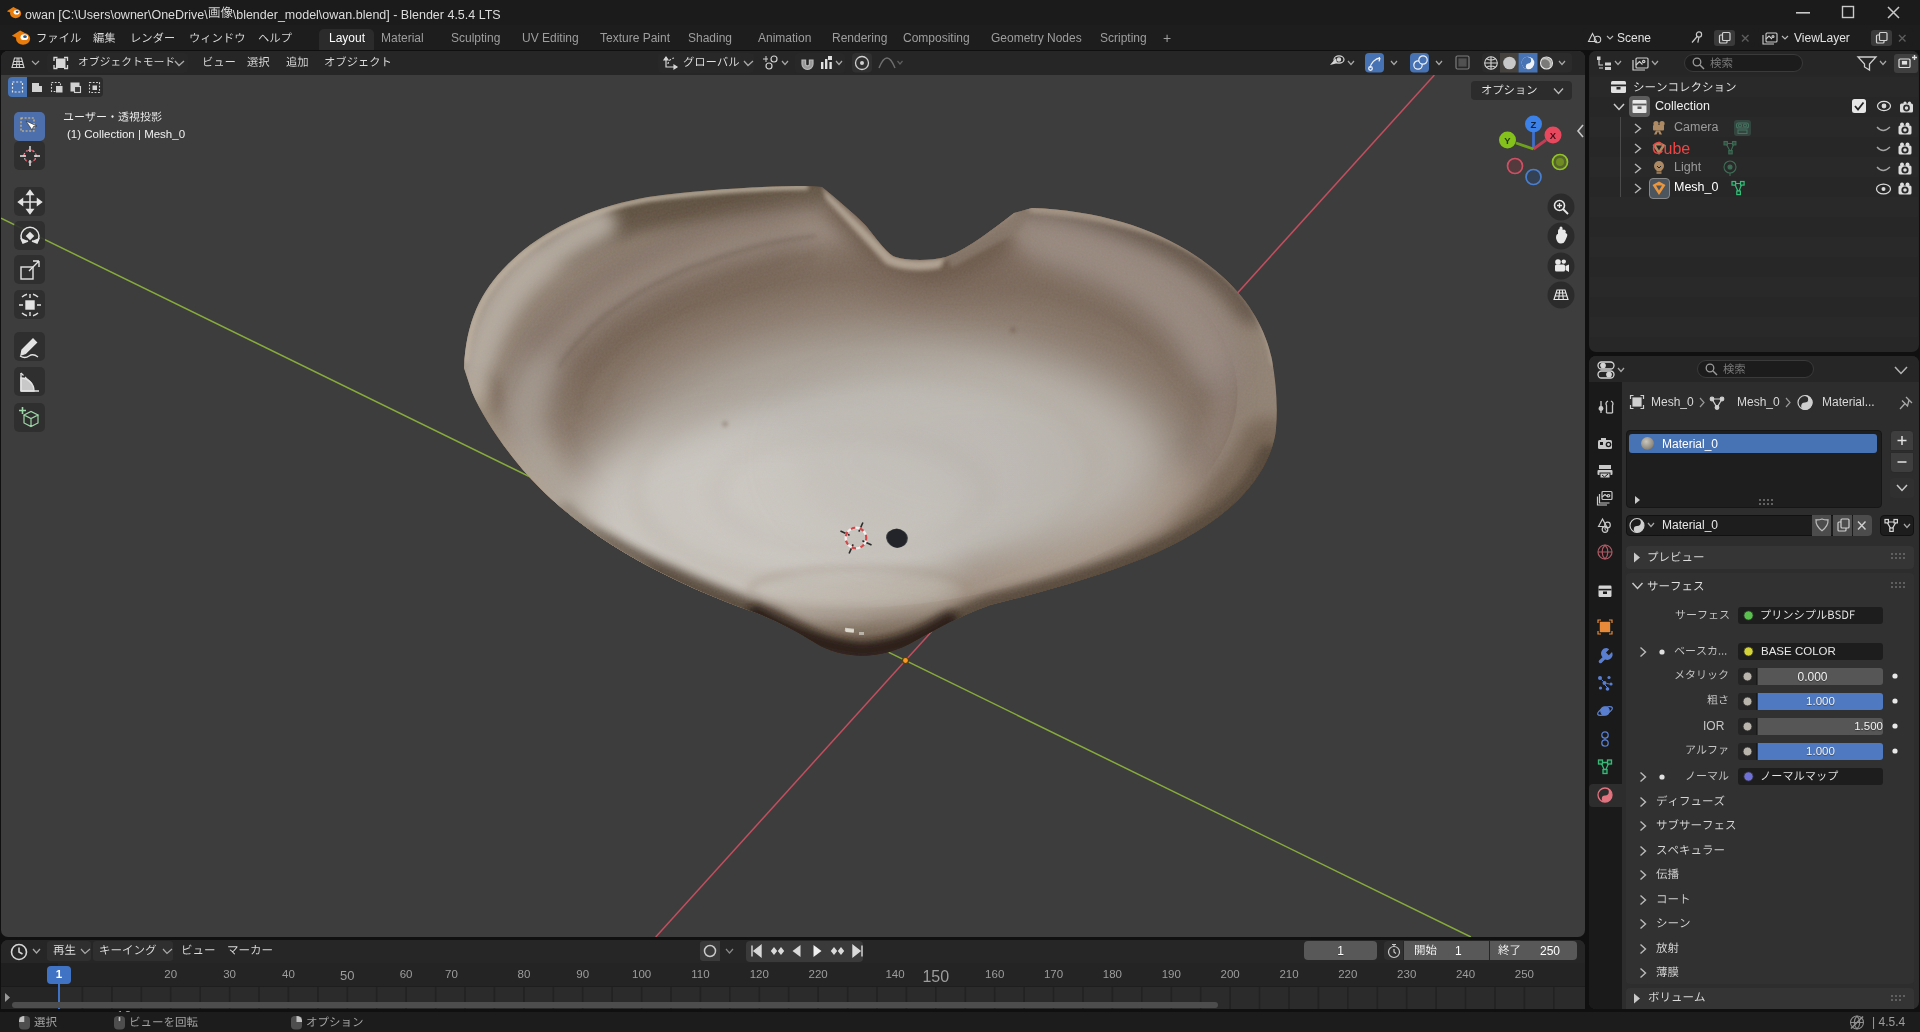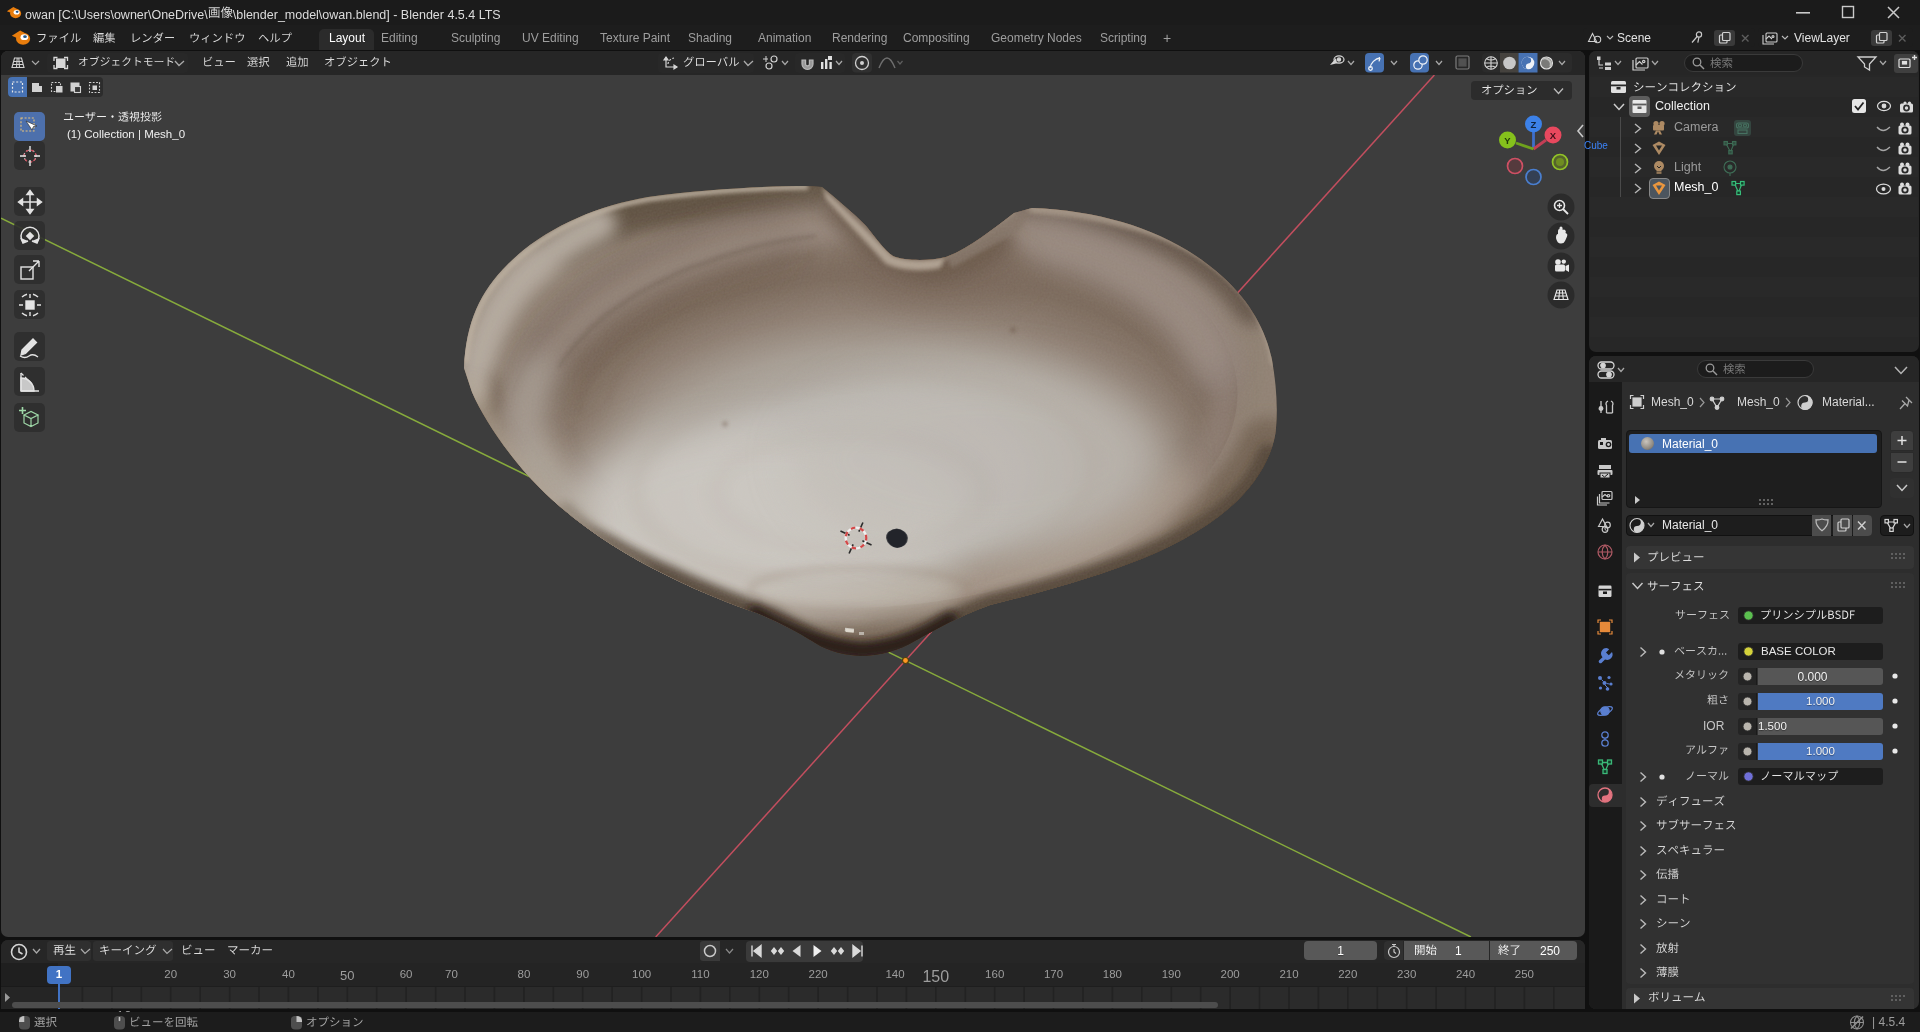--- a/index.html
+++ b/index.html
@@ -38,21 +38,21 @@
     <path d="M2.5 9.6Q2.6 9.4 2.6 9.3Q2.6 9.2 2.6 9.0Q2.6 8.9 2.6 8.4Q2.6 7.9 2.6 7.3Q2.6 6.6 2.6 5.9Q2.6 5.2 2.6 4.6Q2.6 3.9 2.6 3.4Q2.6 2.8 2.6 2.6Q2.6 2.4 2.6 2.2Q2.6 2.0 2.6 1.8Q2.5 1.6 2.5 1.5H3.6Q3.6 1.7 3.6 2.0Q3.6 2.3 3.6 2.6Q3.6 2.8 3.6 3.2Q3.6 3.7 3.6 4.2Q3.6 4.8 3.6 5.4Q3.6 6.0 3.6 6.5Q3.6 7.1 3.6 7.6Q3.6 8.1 3.6 8.5Q3.6 8.9 3.6 9.0Q4.4 8.8 5.2 8.4Q6.1 8.0 6.9 7.5Q7.8 7.0 8.5 6.4Q9.2 5.8 9.7 5.1L10.3 5.9Q9.2 7.3 7.4 8.3Q5.7 9.3 3.6 9.9Q3.5 10.0 3.4 10.0Q3.3 10.1 3.2 10.1ZM13.9 1.7Q14.2 1.9 14.6 2.2Q15.0 2.5 15.4 2.8Q15.8 3.1 16.1 3.4Q16.5 3.8 16.7 4.0L16.0 4.7Q15.8 4.5 15.5 4.2Q15.1 3.9 14.7 3.5Q14.3 3.2 13.9 2.9Q13.5 2.6 13.2 2.4ZM12.9 9.2Q13.9 9.1 14.7 8.8Q15.5 8.6 16.2 8.2Q16.9 7.9 17.4 7.6Q18.3 7.0 19.0 6.3Q19.7 5.6 20.3 4.9Q20.9 4.1 21.2 3.4L21.7 4.4Q21.3 5.1 20.8 5.8Q20.2 6.5 19.5 7.2Q18.8 7.9 17.9 8.4Q17.4 8.8 16.7 9.1Q16.0 9.4 15.2 9.7Q14.4 10.0 13.5 10.2ZM31.2 0.8Q31.4 1.0 31.6 1.3Q31.7 1.6 31.9 1.9Q32.1 2.2 32.2 2.4L31.6 2.7Q31.4 2.3 31.1 1.9Q30.9 1.4 30.6 1.1ZM32.5 0.4Q32.6 0.6 32.8 0.9Q33.0 1.2 33.2 1.4Q33.3 1.7 33.4 1.9L32.8 2.2Q32.6 1.8 32.4 1.4Q32.1 1.0 31.9 0.6ZM26.9 5.0Q27.5 5.3 28.1 5.7Q28.7 6.1 29.3 6.5Q29.9 6.9 30.4 7.3Q30.9 7.7 31.4 8.1L30.7 8.9Q30.3 8.5 29.8 8.1Q29.2 7.7 28.6 7.2Q28.0 6.8 27.4 6.4Q26.8 6.0 26.3 5.7ZM32.1 3.0Q32.0 3.1 32.0 3.3Q31.9 3.4 31.8 3.6Q31.7 4.1 31.4 4.8Q31.1 5.5 30.7 6.2Q30.3 6.8 29.8 7.5Q29.0 8.4 27.9 9.3Q26.8 10.1 25.2 10.7L24.3 10.0Q25.4 9.7 26.3 9.2Q27.1 8.7 27.8 8.1Q28.5 7.6 29.0 7.0Q29.4 6.4 29.8 5.8Q30.2 5.2 30.5 4.6Q30.7 4.0 30.9 3.4H26.7L27.0 2.6H30.6Q30.8 2.6 31.0 2.6Q31.2 2.6 31.4 2.5ZM28.3 1.3Q28.2 1.6 28.0 1.8Q27.9 2.1 27.8 2.2Q27.5 2.8 26.9 3.6Q26.4 4.3 25.7 5.1Q24.9 5.8 24.0 6.4L23.3 5.8Q24.3 5.2 25.0 4.5Q25.7 3.8 26.2 3.1Q26.6 2.4 26.9 1.9Q27.0 1.8 27.1 1.5Q27.2 1.2 27.3 1.0ZM35.1 5.1Q35.2 5.1 35.5 5.1Q35.7 5.1 36.0 5.1Q36.3 5.1 36.6 5.1Q36.8 5.1 37.2 5.1Q37.6 5.1 38.1 5.1Q38.6 5.1 39.1 5.1Q39.7 5.1 40.3 5.1Q40.9 5.1 41.4 5.1Q41.9 5.1 42.3 5.1Q42.6 5.1 42.8 5.1Q43.2 5.1 43.5 5.1Q43.9 5.1 44.0 5.1V6.2Q43.9 6.1 43.5 6.1Q43.2 6.1 42.8 6.1Q42.6 6.1 42.3 6.1Q41.9 6.1 41.4 6.1Q40.9 6.1 40.3 6.1Q39.7 6.1 39.2 6.1Q38.6 6.1 38.1 6.1Q37.6 6.1 37.2 6.1Q36.8 6.1 36.6 6.1Q36.2 6.1 35.7 6.1Q35.3 6.1 35.1 6.2Z" fill="#dadada"></path>
   </svg>
 <svg style="position:absolute;left:189px;top:31.5px;overflow:visible" width="56" height="14">
     <path d="M6.1 0.9Q6.1 1.2 6.1 1.4Q6.0 1.6 6.0 1.7Q6.0 1.9 6.0 2.2Q6.0 2.4 6.0 2.7Q6.0 3.0 6.0 3.3H5.1Q5.1 3.0 5.1 2.7Q5.1 2.4 5.1 2.1Q5.1 1.9 5.1 1.7Q5.1 1.6 5.1 1.4Q5.1 1.2 5.0 0.9ZM10.0 3.1Q9.9 3.2 9.9 3.4Q9.8 3.6 9.8 3.8Q9.7 4.1 9.7 4.5Q9.6 4.9 9.4 5.4Q9.3 5.9 9.1 6.3Q8.9 6.8 8.7 7.2Q8.3 7.9 7.6 8.5Q7.0 9.1 6.1 9.6Q5.3 10.1 4.2 10.4L3.5 9.5Q3.8 9.5 4.1 9.4Q4.4 9.3 4.7 9.2Q5.2 9.0 5.8 8.7Q6.4 8.4 6.9 7.9Q7.4 7.5 7.7 6.9Q8.0 6.4 8.2 5.9Q8.5 5.3 8.6 4.7Q8.7 4.1 8.8 3.6H2.5Q2.5 3.8 2.5 4.1Q2.5 4.4 2.5 4.7Q2.5 5.0 2.5 5.3Q2.5 5.5 2.5 5.7Q2.5 5.8 2.5 6.0Q2.5 6.2 2.5 6.3H1.5Q1.6 6.2 1.6 6.0Q1.6 5.8 1.6 5.6Q1.6 5.5 1.6 5.2Q1.6 4.9 1.6 4.6Q1.6 4.3 1.6 4.0Q1.6 3.8 1.6 3.6Q1.6 3.4 1.6 3.2Q1.6 2.9 1.5 2.7Q1.8 2.8 2.0 2.8Q2.3 2.8 2.6 2.8H8.6Q8.9 2.8 9.1 2.8Q9.2 2.7 9.4 2.7ZM12.7 7.0Q13.4 6.9 14.2 6.6Q15.0 6.3 15.6 5.9Q16.3 5.6 16.8 5.3Q17.3 5.0 17.8 4.6Q18.3 4.2 18.7 3.8Q19.2 3.4 19.4 3.0L20.1 3.7Q19.8 4.0 19.3 4.5Q18.9 4.9 18.3 5.3Q17.7 5.7 17.1 6.1Q16.8 6.3 16.3 6.5Q15.9 6.8 15.3 7.0Q14.8 7.3 14.2 7.5Q13.7 7.7 13.1 7.9ZM16.6 5.8 17.6 5.6V9.8Q17.6 10.0 17.6 10.2Q17.6 10.4 17.6 10.6Q17.6 10.7 17.6 10.8H16.6Q16.6 10.7 16.6 10.6Q16.6 10.4 16.6 10.2Q16.6 10.0 16.6 9.8ZM25.2 1.7Q25.5 1.9 25.9 2.2Q26.3 2.5 26.7 2.8Q27.1 3.1 27.4 3.4Q27.8 3.8 28.0 4.0L27.3 4.7Q27.1 4.5 26.8 4.2Q26.4 3.9 26.0 3.5Q25.6 3.2 25.2 2.9Q24.8 2.6 24.5 2.4ZM24.2 9.2Q25.2 9.1 26.0 8.8Q26.8 8.6 27.5 8.2Q28.2 7.9 28.7 7.6Q29.6 7.0 30.3 6.3Q31.0 5.6 31.6 4.9Q32.2 4.1 32.5 3.4L33.0 4.4Q32.6 5.1 32.1 5.8Q31.5 6.5 30.8 7.2Q30.1 7.9 29.2 8.4Q28.7 8.8 28.0 9.1Q27.3 9.4 26.5 9.7Q25.7 10.0 24.8 10.2ZM41.3 1.8Q41.5 2.0 41.7 2.3Q41.8 2.6 42.0 2.9Q42.2 3.2 42.3 3.5L41.7 3.8Q41.6 3.5 41.4 3.2Q41.2 2.9 41.1 2.6Q40.9 2.3 40.7 2.1ZM42.7 1.2Q42.8 1.4 43.0 1.7Q43.2 2.0 43.4 2.3Q43.6 2.7 43.7 2.9L43.1 3.2Q43.0 2.9 42.8 2.6Q42.6 2.3 42.4 2.1Q42.3 1.8 42.1 1.5ZM37.3 9.1Q37.3 8.9 37.3 8.5Q37.3 8.0 37.3 7.3Q37.3 6.7 37.3 5.9Q37.3 5.2 37.3 4.5Q37.3 3.8 37.3 3.3Q37.3 2.8 37.3 2.5Q37.3 2.3 37.3 1.9Q37.3 1.6 37.3 1.3H38.4Q38.3 1.6 38.3 1.9Q38.3 2.3 38.3 2.5Q38.3 3.0 38.3 3.6Q38.3 4.2 38.3 4.9Q38.3 5.6 38.3 6.3Q38.3 7.0 38.3 7.5Q38.3 8.1 38.3 8.5Q38.3 9.0 38.3 9.1Q38.3 9.3 38.3 9.5Q38.3 9.8 38.3 10.0Q38.4 10.2 38.4 10.4H37.3Q37.3 10.2 37.3 9.8Q37.3 9.4 37.3 9.1ZM38.1 4.3Q38.6 4.5 39.3 4.7Q40.0 4.9 40.7 5.2Q41.4 5.5 42.0 5.7Q42.6 6.0 43.1 6.2L42.7 7.2Q42.2 6.9 41.6 6.7Q41.0 6.4 40.4 6.1Q39.7 5.9 39.2 5.7Q38.6 5.5 38.1 5.3ZM51.3 0.9Q51.3 1.2 51.3 1.4Q51.2 1.6 51.2 1.7Q51.2 1.9 51.2 2.2Q51.2 2.4 51.2 2.7Q51.2 3.0 51.2 3.3H50.3Q50.3 3.0 50.3 2.7Q50.3 2.4 50.3 2.1Q50.3 1.9 50.3 1.7Q50.3 1.6 50.3 1.4Q50.3 1.2 50.2 0.9ZM55.2 3.1Q55.1 3.2 55.1 3.4Q55.0 3.6 55.0 3.8Q54.9 4.1 54.9 4.5Q54.8 4.9 54.6 5.4Q54.5 5.9 54.3 6.3Q54.1 6.8 53.9 7.2Q53.5 7.9 52.8 8.5Q52.2 9.1 51.3 9.6Q50.5 10.1 49.4 10.4L48.7 9.5Q49.0 9.5 49.3 9.4Q49.6 9.3 49.9 9.2Q50.4 9.0 51.0 8.7Q51.6 8.4 52.1 7.9Q52.6 7.5 52.9 6.9Q53.2 6.4 53.4 5.9Q53.7 5.3 53.8 4.7Q53.9 4.1 54.0 3.6H47.7Q47.7 3.8 47.7 4.1Q47.7 4.4 47.7 4.7Q47.7 5.0 47.7 5.3Q47.7 5.5 47.7 5.7Q47.7 5.8 47.7 6.0Q47.7 6.2 47.7 6.3H46.7Q46.8 6.2 46.8 6.0Q46.8 5.8 46.8 5.6Q46.8 5.5 46.8 5.2Q46.8 4.9 46.8 4.6Q46.8 4.3 46.8 4.0Q46.8 3.8 46.8 3.6Q46.8 3.4 46.8 3.2Q46.8 2.9 46.7 2.7Q47.0 2.8 47.2 2.8Q47.5 2.8 47.8 2.8H53.8Q54.1 2.8 54.3 2.8Q54.4 2.7 54.6 2.7Z" fill="#dadada"></path>
   </svg>
 <svg style="position:absolute;left:258px;top:31.5px;overflow:visible" width="34" height="14">
     <path d="M0.7 6.8Q0.9 6.6 1.1 6.4Q1.3 6.2 1.5 6.0Q1.7 5.8 2.0 5.5Q2.2 5.2 2.5 4.8Q2.9 4.4 3.2 4.1Q3.5 3.7 3.7 3.4Q4.2 2.8 4.6 2.8Q5.1 2.7 5.6 3.3Q6.0 3.6 6.4 4.0Q6.8 4.4 7.2 4.9Q7.6 5.3 8.0 5.6Q8.3 6.0 8.8 6.5Q9.3 7.1 9.8 7.6Q10.3 8.1 10.7 8.6L9.9 9.4Q9.5 8.9 9.1 8.4Q8.6 7.9 8.2 7.4Q7.8 6.9 7.4 6.5Q7.2 6.2 6.9 5.9Q6.6 5.5 6.3 5.2Q5.9 4.9 5.7 4.6Q5.4 4.3 5.2 4.1Q4.9 3.8 4.7 3.8Q4.5 3.9 4.2 4.2Q4.0 4.5 3.7 4.8Q3.5 5.1 3.2 5.5Q2.9 5.9 2.6 6.2Q2.4 6.5 2.2 6.7Q2.0 7.0 1.8 7.2Q1.7 7.4 1.5 7.6ZM17.2 9.7Q17.3 9.6 17.3 9.4Q17.3 9.2 17.3 9.1Q17.3 9.0 17.3 8.6Q17.3 8.2 17.3 7.6Q17.3 7.1 17.3 6.4Q17.3 5.8 17.3 5.1Q17.3 4.4 17.3 3.9Q17.3 3.3 17.3 2.9Q17.3 2.5 17.3 2.3Q17.3 2.0 17.3 1.8Q17.2 1.5 17.2 1.5H18.3Q18.3 1.5 18.2 1.8Q18.2 2.0 18.2 2.3Q18.2 2.5 18.2 2.9Q18.2 3.3 18.2 3.8Q18.2 4.4 18.2 5.1Q18.2 5.7 18.2 6.3Q18.2 7.0 18.2 7.5Q18.2 8.0 18.2 8.4Q18.2 8.7 18.2 8.8Q18.8 8.6 19.4 8.2Q20.0 7.8 20.5 7.2Q21.1 6.7 21.5 6.0L22.1 6.8Q21.6 7.5 20.9 8.1Q20.3 8.7 19.6 9.1Q18.9 9.6 18.2 9.9Q18.1 10.0 18.0 10.1Q17.9 10.2 17.8 10.2ZM12.0 9.7Q12.8 9.1 13.3 8.4Q13.8 7.7 14.0 6.9Q14.1 6.5 14.2 5.9Q14.3 5.3 14.3 4.7Q14.3 4.0 14.3 3.4Q14.3 2.8 14.3 2.3Q14.3 2.1 14.3 1.9Q14.3 1.7 14.3 1.5H15.3Q15.3 1.6 15.3 1.7Q15.3 1.8 15.3 2.0Q15.3 2.1 15.3 2.3Q15.3 2.8 15.2 3.4Q15.2 4.1 15.2 4.8Q15.2 5.5 15.1 6.1Q15.0 6.7 14.9 7.1Q14.7 8.0 14.1 8.8Q13.6 9.6 12.9 10.2ZM31.7 1.8Q31.7 2.1 31.9 2.4Q32.1 2.6 32.4 2.6Q32.8 2.6 33.0 2.4Q33.2 2.1 33.2 1.8Q33.2 1.5 33.0 1.3Q32.8 1.1 32.4 1.1Q32.1 1.1 31.9 1.3Q31.7 1.5 31.7 1.8ZM31.2 1.8Q31.2 1.5 31.4 1.2Q31.5 0.9 31.8 0.7Q32.1 0.6 32.4 0.6Q32.8 0.6 33.1 0.7Q33.4 0.9 33.5 1.2Q33.7 1.5 33.7 1.8Q33.7 2.2 33.5 2.5Q33.4 2.7 33.1 2.9Q32.8 3.1 32.4 3.1Q32.1 3.1 31.8 2.9Q31.5 2.7 31.4 2.5Q31.2 2.2 31.2 1.8ZM32.2 2.6Q32.1 2.7 32.1 2.8Q32.0 3.0 32.0 3.2Q31.9 3.6 31.8 4.1Q31.6 4.7 31.4 5.2Q31.2 5.8 30.9 6.3Q30.6 6.9 30.3 7.3Q29.8 8.0 29.2 8.5Q28.5 9.1 27.7 9.6Q26.9 10.0 25.9 10.3L25.1 9.5Q26.2 9.2 27.0 8.8Q27.8 8.4 28.4 7.9Q29.0 7.4 29.5 6.8Q29.9 6.3 30.2 5.6Q30.5 5.0 30.7 4.3Q30.9 3.6 31.0 3.1Q30.8 3.1 30.4 3.1Q29.9 3.1 29.3 3.1Q28.7 3.1 28.1 3.1Q27.4 3.1 26.8 3.1Q26.2 3.1 25.8 3.1Q25.4 3.1 25.2 3.1Q24.9 3.1 24.6 3.1Q24.3 3.1 24.1 3.1V2.1Q24.2 2.1 24.4 2.2Q24.6 2.2 24.8 2.2Q25.0 2.2 25.2 2.2Q25.3 2.2 25.7 2.2Q26.0 2.2 26.5 2.2Q27.0 2.2 27.5 2.2Q28.1 2.2 28.6 2.2Q29.2 2.2 29.6 2.2Q30.1 2.2 30.4 2.2Q30.8 2.2 30.9 2.2Q31.0 2.2 31.2 2.2Q31.3 2.2 31.5 2.1Z" fill="#dadada"></path>
   </svg>
 <div class="abs" style="left:319px;top:29px;width:55px;height:21px;background:#2b2b2b;border-radius:5px 5px 0 0"></div>
 <div class="txt" style="left:321px;top:31px;font-size:12px;color:#ffffff;width:52px;text-align:center;">Layout</div>
-<div class="txt" style="left:381px;top:31px;font-size:12px;color:#9e9e9e;">Editing</div>
+<div class="txt" style="left:381px;top:31px;font-size:12px;color:#9e9e9e;">Material</div>
 <div class="txt" style="left:451px;top:31px;font-size:12px;color:#9e9e9e;">Sculpting</div>
 <div class="txt" style="left:522px;top:31px;font-size:12px;color:#9e9e9e;">UV Editing</div>
 <div class="txt" style="left:600px;top:31px;font-size:12px;color:#9e9e9e;">Texture Paint</div>
 <div class="txt" style="left:688px;top:31px;font-size:12px;color:#9e9e9e;">Shading</div>
 <div class="txt" style="left:758px;top:31px;font-size:12px;color:#9e9e9e;">Animation</div>
 <div class="txt" style="left:832px;top:31px;font-size:12px;color:#9e9e9e;">Rendering</div>
 <div class="txt" style="left:903px;top:31px;font-size:12px;color:#9e9e9e;">Compositing</div>
 <div class="txt" style="left:991px;top:31px;font-size:12px;color:#9e9e9e;">Geometry Nodes</div>
 <div class="txt" style="left:1100px;top:31px;font-size:12px;color:#9e9e9e;">Scripting</div>
 <div class="txt" style="left:1163px;top:30px;font-size:14px;color:#9e9e9e">+</div>
@@ -550,21 +550,21 @@
       <circle cx="8" cy="9" r="3.6" fill="#272727"></circle>
       <circle cx="8" cy="9" r="1.8" fill="#dcdcdc"></circle>
     </g>
   </svg>
 <svg class="abs" style="left:1633px;top:143px" width="12" height="12">
     <path d="M2 1 l5.5 4.5 L2 10" fill="none" stroke="#b5b5b5" stroke-width="1.4"></path>
   </svg>
 <svg class="abs" style="left:1651px;top:140px" width="17" height="17">
     <path d="M8 1.5 L14.5 5 L8 15 L1.5 5 Z M5 5.5 L11 5.5 L8 10.5 Z" fill="#ad8a63" fill-rule="evenodd"></path>
   </svg>
-<div class="txt" style="left:1584px;top:140px;font-size:10px;color:#3b82f6">Cube</div>
+<div class="txt" style="left:1652px;top:140px;font-size:16px;color:#ef4444">Cube</div>
 <svg class="abs" style="left:1722px;top:140px" width="18" height="17" opacity="0.55">
     <g fill="none" stroke="#4fa37a" stroke-width="1.1">
       <path d="M4 3.5 H12 L8.5 12 Z"></path>
       <rect x="2" y="1.5" width="3.4" height="3.4" fill="#3a6e56"></rect>
       <rect x="10.5" y="1.5" width="3.4" height="3.4" fill="#3a6e56"></rect>
       <rect x="6.8" y="10.5" width="3.4" height="3.4" fill="#3a6e56"></rect>
     </g>
   </svg>
 <svg class="abs" style="left:1875px;top:142px" width="18" height="14">
     <path d="M2 5 q6 7 13 0" fill="none" stroke="#a5a5a5" stroke-width="1.3"></path>
@@ -939,21 +939,21 @@
 <div class="txt" style="left:1758px;top:695px;width:125px;text-align:center;font-size:11.5px;color:#f2f2f2;text-shadow:0 1px 1px #0006">1.000</div>
 <svg class="abs" style="left:1891px;top:697px" width="10" height="10">
     <circle cx="4" cy="4" r="2.6" fill="#e8e8e8"></circle>
   </svg>
 <div class="txt" style="left:1703px;top:719px;font-size:12px;color:#c6c6c6">IOR</div>
 <div class="abs" style="left:1738px;top:718px;width:19px;height:17px;background:#242424;border-radius:3px 0 0 3px;border-right:1px solid #1a1a1a"></div>
 <svg class="abs" style="left:1742px;top:721px" width="12" height="12">
     <circle cx="5.5" cy="5.5" r="4.4" fill="#b9b5ad" stroke="#333" stroke-width=".8"></circle>
   </svg>
 <div class="abs" style="left:1758px;top:718px;width:125px;height:17px;background:#565656;border-radius:0 3px 3px 0"></div>
-<div class="txt" style="left:1758px;top:720px;width:125px;text-align:left;font-size:11.5px;color:#f2f2f2;text-shadow:0 1px 1px #0006">1.500</div>
+<div class="txt" style="left:1758px;top:720px;width:125px;text-align:right;font-size:11.5px;color:#f2f2f2;text-shadow:0 1px 1px #0006">1.500</div>
 <svg class="abs" style="left:1891px;top:722px" width="10" height="10">
     <circle cx="4" cy="4" r="2.6" fill="#e8e8e8"></circle>
   </svg>
 <svg style="position:absolute;left:1685.0px;top:743.5px;overflow:visible" width="44" height="14">
     <path d="M10.2 2.2Q10.2 2.3 10.1 2.4Q10.0 2.5 9.9 2.6Q9.7 3.0 9.3 3.6Q8.9 4.1 8.4 4.7Q7.8 5.2 7.2 5.7L6.5 5.1Q6.9 4.9 7.2 4.6Q7.6 4.2 7.9 3.9Q8.3 3.5 8.5 3.2Q8.7 2.9 8.9 2.6Q8.7 2.6 8.3 2.6Q7.9 2.6 7.4 2.6Q6.9 2.6 6.3 2.6Q5.7 2.6 5.1 2.6Q4.5 2.6 3.9 2.6Q3.4 2.6 3.1 2.6Q2.7 2.6 2.6 2.6Q2.3 2.6 2.0 2.6Q1.7 2.7 1.4 2.7V1.7Q1.7 1.7 2.0 1.8Q2.3 1.8 2.6 1.8Q2.7 1.8 3.1 1.8Q3.5 1.8 4.0 1.8Q4.5 1.8 5.1 1.8Q5.7 1.8 6.3 1.8Q7.0 1.8 7.5 1.8Q8.0 1.8 8.4 1.8Q8.8 1.8 8.9 1.8Q9.0 1.8 9.2 1.8Q9.3 1.8 9.5 1.8Q9.6 1.7 9.7 1.7ZM5.8 3.7Q5.8 4.6 5.8 5.4Q5.7 6.1 5.6 6.8Q5.4 7.5 5.1 8.1Q4.7 8.7 4.2 9.2Q3.6 9.7 2.8 10.1L2.0 9.4Q2.2 9.4 2.5 9.2Q2.7 9.1 3.0 8.9Q3.6 8.5 4.0 8.1Q4.4 7.6 4.6 7.0Q4.8 6.4 4.8 5.8Q4.9 5.2 4.9 4.5Q4.9 4.3 4.9 4.1Q4.9 3.9 4.9 3.7ZM16.8 9.4Q16.8 9.3 16.8 9.2Q16.8 9.0 16.8 8.8Q16.8 8.7 16.8 8.3Q16.8 8.0 16.8 7.4Q16.8 6.9 16.8 6.2Q16.8 5.6 16.8 5.0Q16.8 4.3 16.8 3.8Q16.8 3.2 16.8 2.8Q16.8 2.4 16.8 2.2Q16.8 1.9 16.8 1.7Q16.8 1.5 16.8 1.4H17.8Q17.8 1.5 17.8 1.7Q17.7 1.9 17.7 2.2Q17.7 2.4 17.7 2.8Q17.7 3.2 17.7 3.7Q17.7 4.3 17.7 4.9Q17.7 5.6 17.7 6.2Q17.7 6.8 17.7 7.3Q17.7 7.8 17.7 8.2Q17.7 8.5 17.7 8.6Q18.3 8.4 18.8 8.0Q19.4 7.6 20.0 7.0Q20.5 6.5 20.9 5.9L21.5 6.6Q21.0 7.3 20.4 7.9Q19.7 8.4 19.1 8.9Q18.4 9.4 17.7 9.7Q17.6 9.8 17.5 9.8Q17.4 9.9 17.3 9.9ZM11.7 9.4Q12.4 8.9 12.9 8.2Q13.4 7.5 13.6 6.7Q13.8 6.3 13.8 5.7Q13.9 5.2 13.9 4.6Q14.0 3.9 14.0 3.3Q14.0 2.7 14.0 2.3Q14.0 2.0 13.9 1.8Q13.9 1.6 13.9 1.5H14.9Q14.9 1.5 14.9 1.7Q14.9 1.8 14.9 1.9Q14.8 2.1 14.8 2.3Q14.8 2.7 14.8 3.3Q14.8 4.0 14.8 4.6Q14.8 5.3 14.7 5.9Q14.6 6.5 14.5 6.9Q14.3 7.8 13.8 8.6Q13.2 9.4 12.6 9.9ZM31.5 2.4Q31.4 2.5 31.4 2.6Q31.3 2.8 31.3 2.9Q31.2 3.4 31.1 3.9Q30.9 4.4 30.7 5.0Q30.5 5.5 30.3 6.0Q30.0 6.6 29.7 7.0Q29.2 7.6 28.5 8.2Q27.9 8.7 27.1 9.2Q26.3 9.6 25.3 9.9L24.6 9.1Q25.7 8.8 26.4 8.4Q27.2 8.0 27.8 7.5Q28.4 7.0 28.9 6.4Q29.3 5.9 29.6 5.3Q29.9 4.7 30.0 4.0Q30.2 3.4 30.3 2.9Q30.2 2.9 29.7 2.9Q29.3 2.9 28.7 2.9Q28.1 2.9 27.5 2.9Q26.9 2.9 26.3 2.9Q25.7 2.9 25.3 2.9Q24.8 2.9 24.7 2.9Q24.4 2.9 24.1 2.9Q23.8 2.9 23.6 2.9V1.9Q23.8 1.9 23.9 2.0Q24.1 2.0 24.3 2.0Q24.5 2.0 24.7 2.0Q24.8 2.0 25.2 2.0Q25.5 2.0 26.0 2.0Q26.4 2.0 27.0 2.0Q27.5 2.0 28.0 2.0Q28.6 2.0 29.0 2.0Q29.5 2.0 29.8 2.0Q30.1 2.0 30.2 2.0Q30.3 2.0 30.5 2.0Q30.7 2.0 30.8 1.9ZM42.5 4.1Q42.5 4.2 42.4 4.3Q42.3 4.4 42.3 4.4Q42.2 4.6 42.0 4.9Q41.7 5.3 41.4 5.6Q41.1 6.0 40.8 6.4Q40.4 6.7 40.1 7.0L39.3 6.5Q39.7 6.3 40.1 5.9Q40.5 5.5 40.8 5.2Q41.1 4.8 41.2 4.5Q41.1 4.5 40.7 4.5Q40.3 4.5 39.7 4.5Q39.1 4.5 38.5 4.5Q37.9 4.5 37.4 4.5Q36.8 4.5 36.5 4.5Q36.1 4.5 36.0 4.5Q35.7 4.5 35.5 4.5Q35.2 4.5 35.0 4.6V3.6Q35.2 3.7 35.5 3.7Q35.7 3.7 36.0 3.7Q36.1 3.7 36.5 3.7Q36.9 3.7 37.5 3.7Q38.0 3.7 38.7 3.7Q39.3 3.7 39.9 3.7Q40.4 3.7 40.9 3.7Q41.3 3.7 41.4 3.7Q41.5 3.7 41.6 3.7Q41.7 3.7 41.8 3.7Q42.0 3.7 42.0 3.7ZM38.8 5.3Q38.8 6.0 38.8 6.6Q38.7 7.2 38.6 7.8Q38.4 8.3 38.2 8.8Q37.9 9.3 37.4 9.7Q37.0 10.2 36.3 10.5L35.5 9.9Q35.7 9.9 35.9 9.8Q36.0 9.7 36.2 9.6Q37.0 9.1 37.3 8.5Q37.7 7.9 37.8 7.3Q37.9 6.6 37.9 5.9Q37.9 5.8 37.9 5.6Q37.9 5.4 37.9 5.3Z" fill="#c6c6c6"></path>
   </svg>
 <div class="abs" style="left:1738px;top:743px;width:19px;height:17px;background:#242424;border-radius:3px 0 0 3px;border-right:1px solid #1a1a1a"></div>
 <svg class="abs" style="left:1742px;top:746px" width="12" height="12">
     <circle cx="5.5" cy="5.5" r="4.4" fill="#b9b5ad" stroke="#333" stroke-width=".8"></circle>
   </svg>

